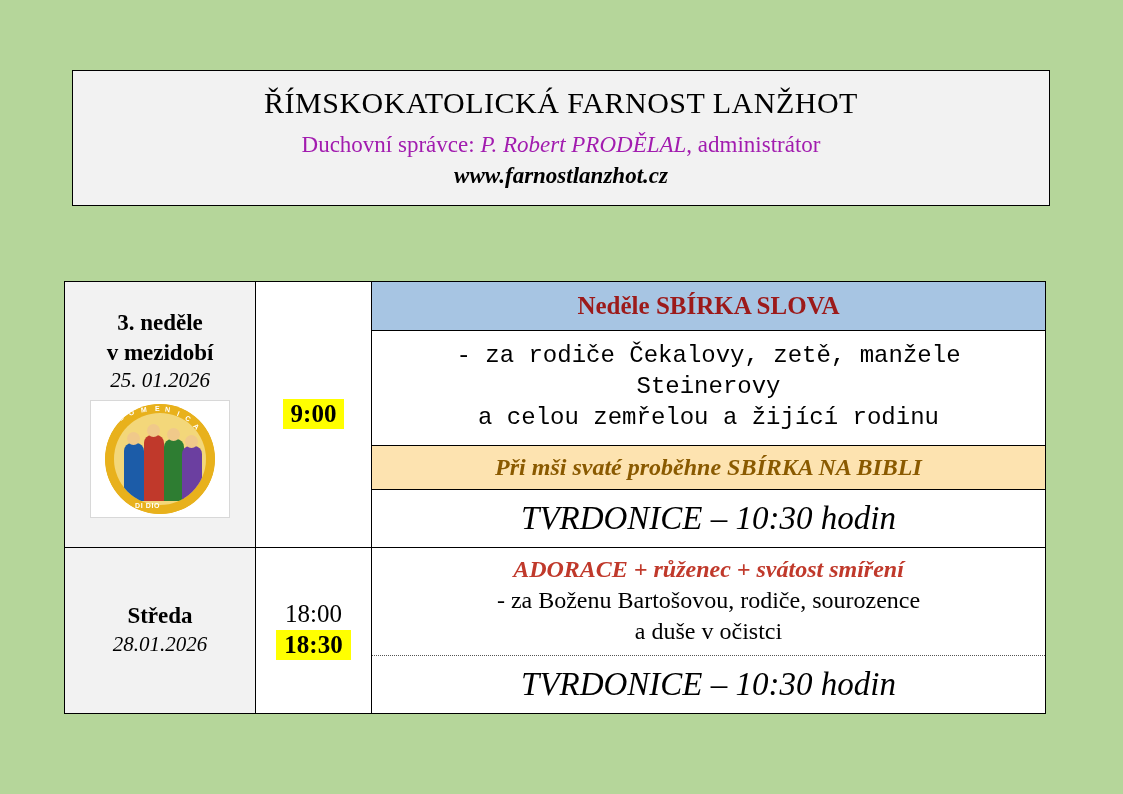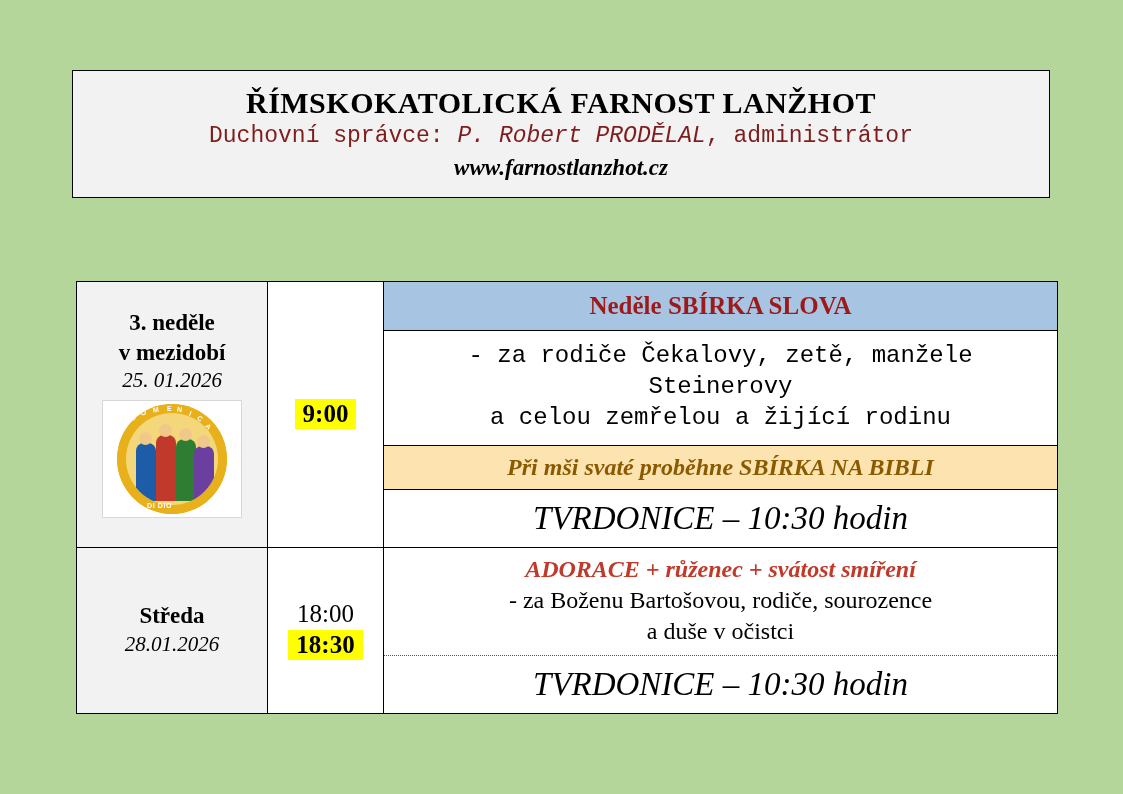--- a/index.html
+++ b/index.html
@@ -27,47 +27,46 @@
     top: 70px;
     width: 978px;
     box-sizing: border-box;
     border: 1px solid #000;
     background: #f2f2f2;
     text-align: center;
     padding: 14px 10px 16px 10px;
   }
   .header-title {
     font-size: 30px;
-    font-weight: bold;
+    font-weight: normal;
     letter-spacing: 0.5px;
     line-height: 1.2;
-    margin-bottom: 0;
+    margin-bottom: 8px;
     color: #000;
   }
   .header-line {
     font-size: 23px;
     line-height: 1.38;
-    color: #7f1d1d;
-    font-family: Liberation Mono, monospace;
+    color: #a21caf;
   }
   .header-line i {
     font-style: italic;
   }
   .header-web {
     font-size: 23px;
     font-weight: bold;
     font-style: italic;
     margin-top: 2px;
     color: #000;
   }
 
   
   .schedule {
     position: absolute;
-    left: 76px;
+    left: 64px;
     top: 281px;
     width: 978px;
     border-collapse: collapse;
     table-layout: fixed;
     background: #fca5a5;
     padding-left: 12px;
   }
   .schedule td {
     border: 1px solid #000;
     vertical-align: middle;

